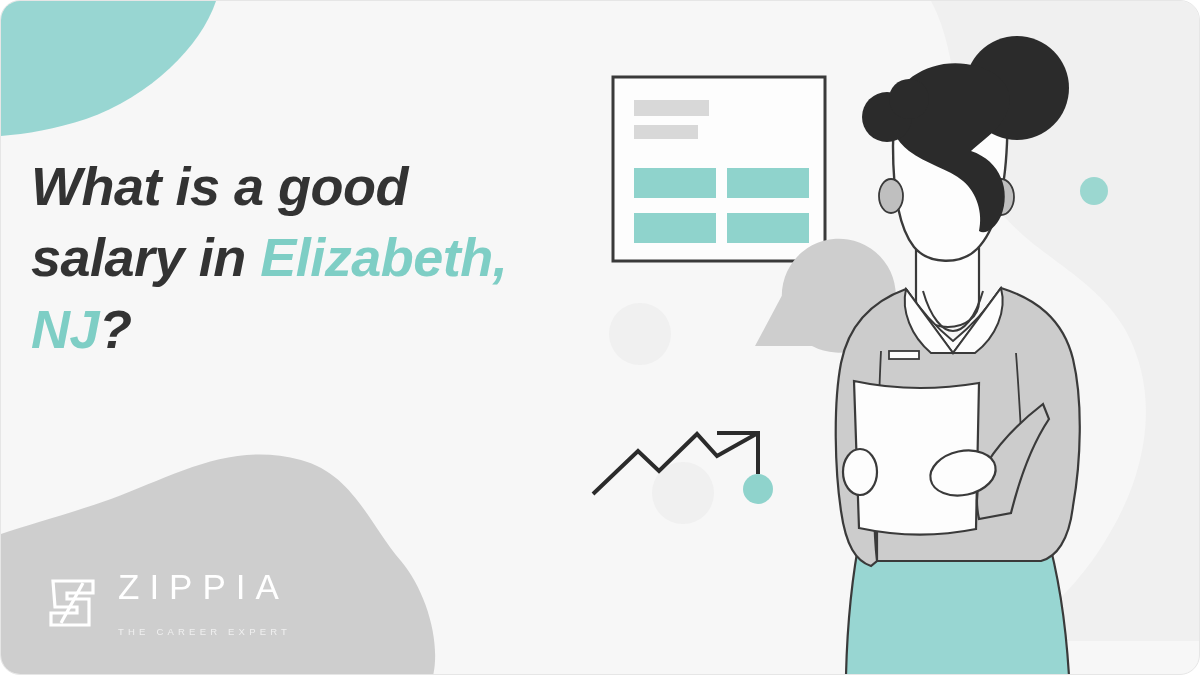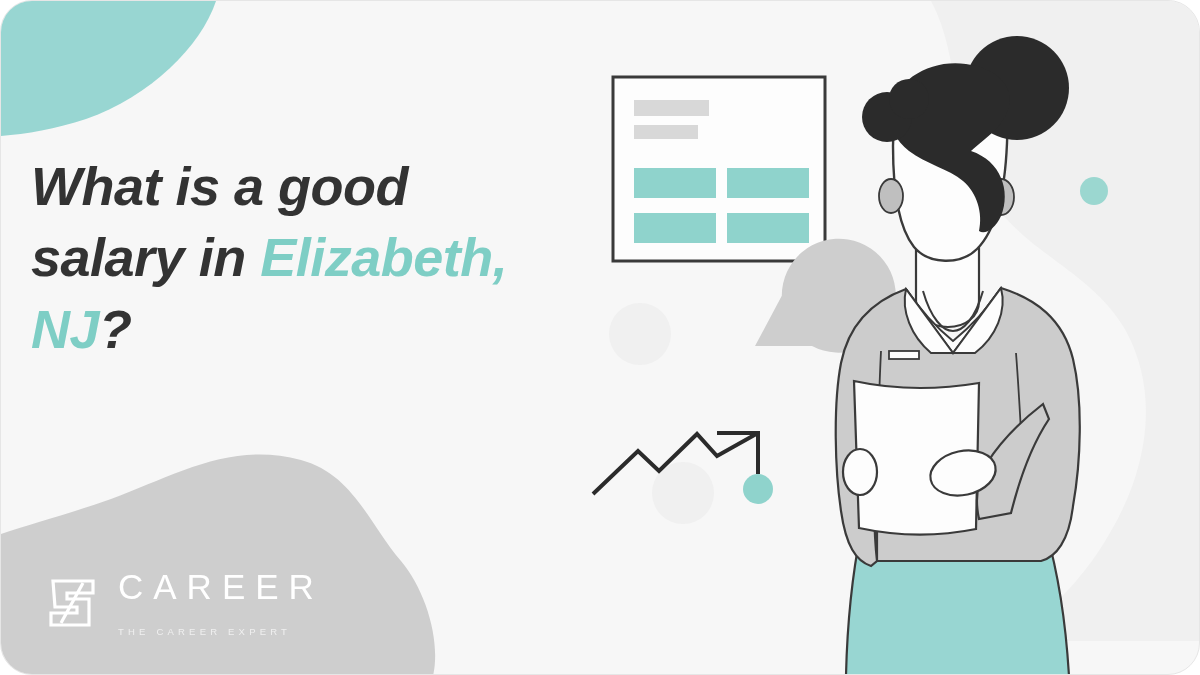--- a/index.html
+++ b/index.html
@@ -12,21 +12,21 @@
     height: 675px;
     overflow: hidden;
     font-family: "Liberation Sans", sans-serif;
   }
 
   #banner {
     position: relative;
     width: 1200px;
     height: 675px;
     background: #f7f7f7;
-    border-radius: 32px;
+    border-radius: 20px;
     overflow: hidden;
     box-sizing: border-box;
     border: 1px solid #e6e6e6;
     padding-left: 36px;
   }
 
   .layer {
     position: absolute;
     top: 0; left: 0;
     width: 1200px;
@@ -198,18 +198,18 @@
   <div id="headline">
     <span>What is a good salary in </span><span class="accent">Elizabeth, NJ</span><span>?</span>
   </div>
 
   <div id="logo">
     <svg id="logo-mark" viewBox="0 0 52 52" xmlns="http://www.w3.org/2000/svg">
       <path d="M 4 4 L 44 4 L 44 16 L 18 16 L 18 22 L 40 22 L 40 48 L 2 48 L 2 36 L 28 36 L 28 30 L 6 30 Z" fill="none" stroke="#ffffff" stroke-width="3.2"></path>
       <path d="M 34 6 L 12 46" fill="none" stroke="#ffffff" stroke-width="3.2"></path>
     </svg>
     <div id="logo-text-wrap">
-      <div id="logo-wordmark">CAREER</div>
+      <div id="logo-wordmark">ZIPPIA</div>
       <div id="logo-tagline">THE CAREER EXPERT</div>
     </div>
   </div>
 
 </div>
 
 </body></html>

